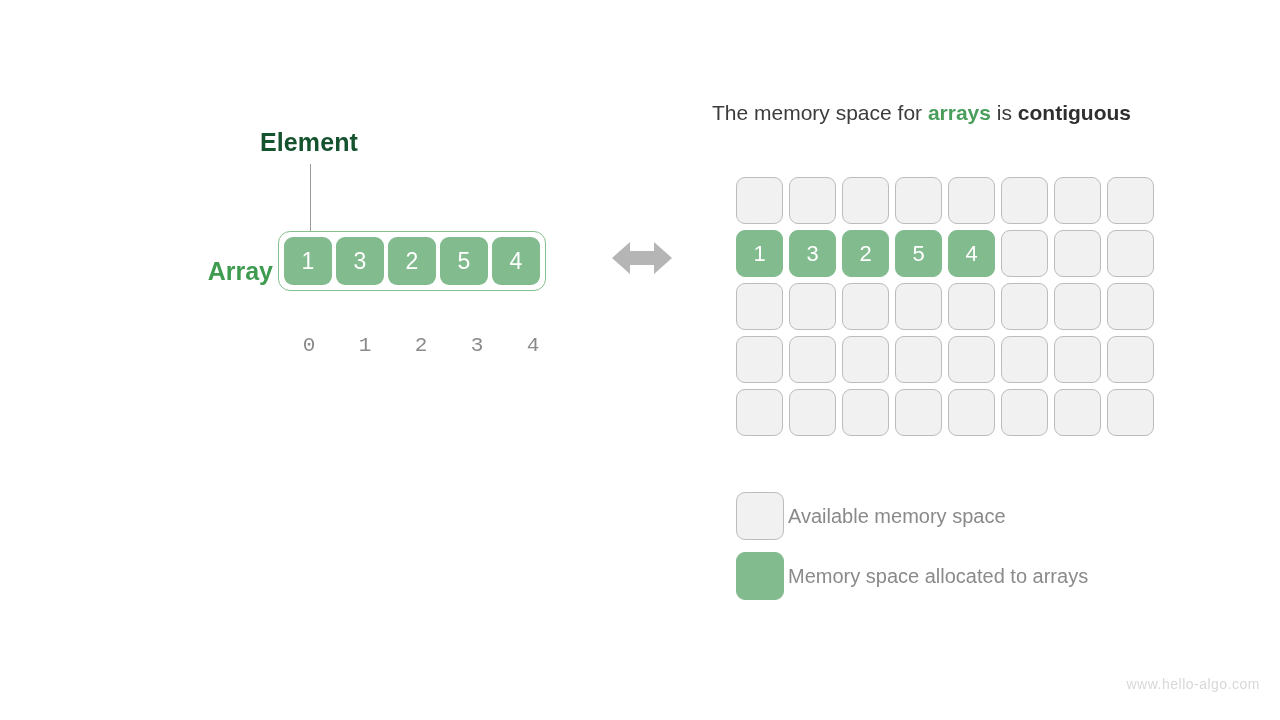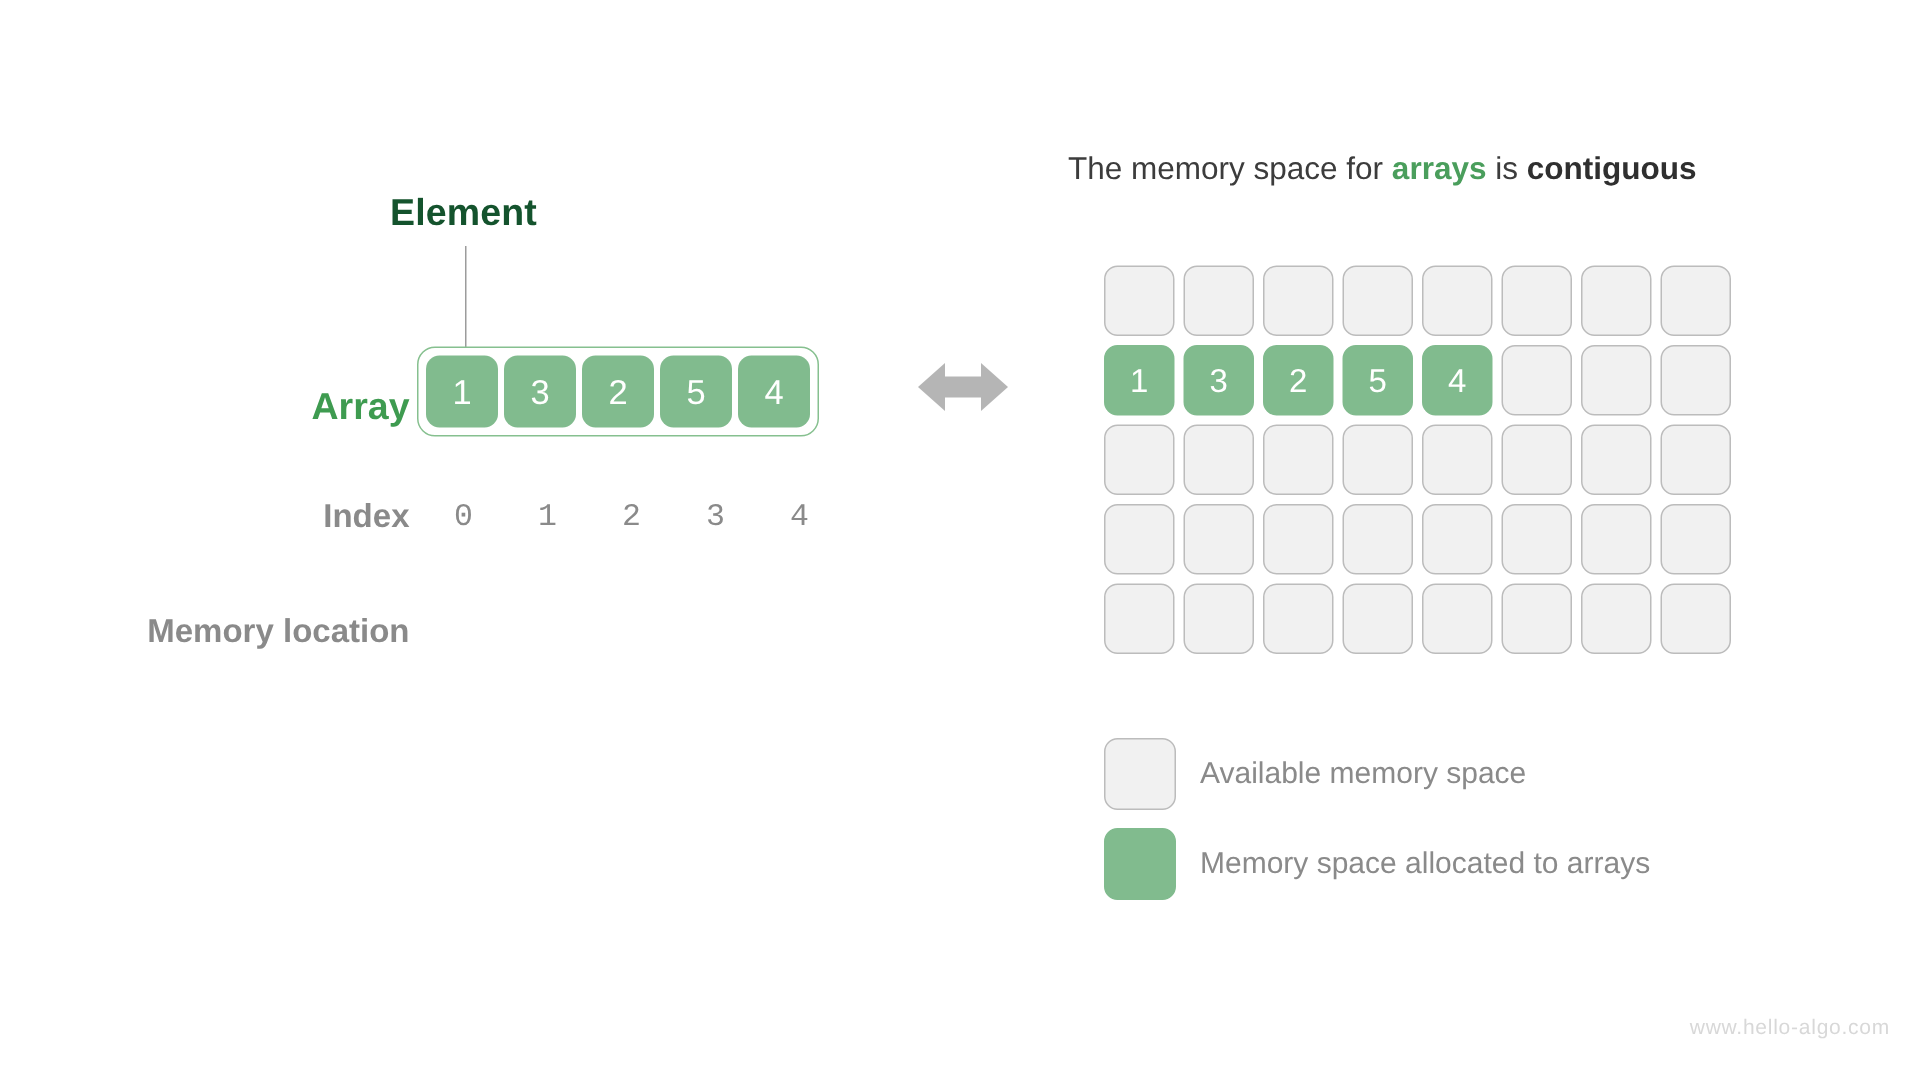--- a/index.html
+++ b/index.html
@@ -169,21 +169,21 @@
     position: absolute;
     left: 736px;
     top: 492px;
     display: flex;
     flex-direction: column;
     gap: 12px;
   }
   .legend-row {
     display: flex;
     align-items: center;
-    gap: 16px;
+    gap: 4px;
   }
   .swatch {
     box-sizing: border-box;
     width: 48px;
     height: 48px;
     border-radius: 9px;
     background: #f1f1f1;
     border: 1.5px solid #bcbcbc;
     flex: none;
   }
@@ -218,30 +218,28 @@
   <div class="row-label green" id="label-array">Array</div>
 
   <div class="array-box">
     <div class="array-cell">1</div>
     <div class="array-cell">3</div>
     <div class="array-cell">2</div>
     <div class="array-cell">5</div>
     <div class="array-cell">4</div>
   </div>
 
-  <div class="row-label" id="label-index">Index</div>
   <div class="num-row" id="row-index">
     <div class="cell">0</div>
     <div class="cell">1</div>
     <div class="cell">2</div>
     <div class="cell">3</div>
     <div class="cell">4</div>
   </div>
 
-  <div class="row-label" id="label-memory">Memory location</div>
 
   <svg class="arrow" viewBox="0 0 60 40">
     <polygon points="0,20 18,4 18,13 42,13 42,4 60,20 42,36 42,27 18,27 18,36" fill="#b5b5b5"></polygon>
   </svg>
 
   <div class="right-title">
     <span>The memory space for </span><span class="g">arrays</span><span> is </span><span class="b">contiguous</span>
   </div>
 
   <div class="memory-grid" id="memory-grid">

